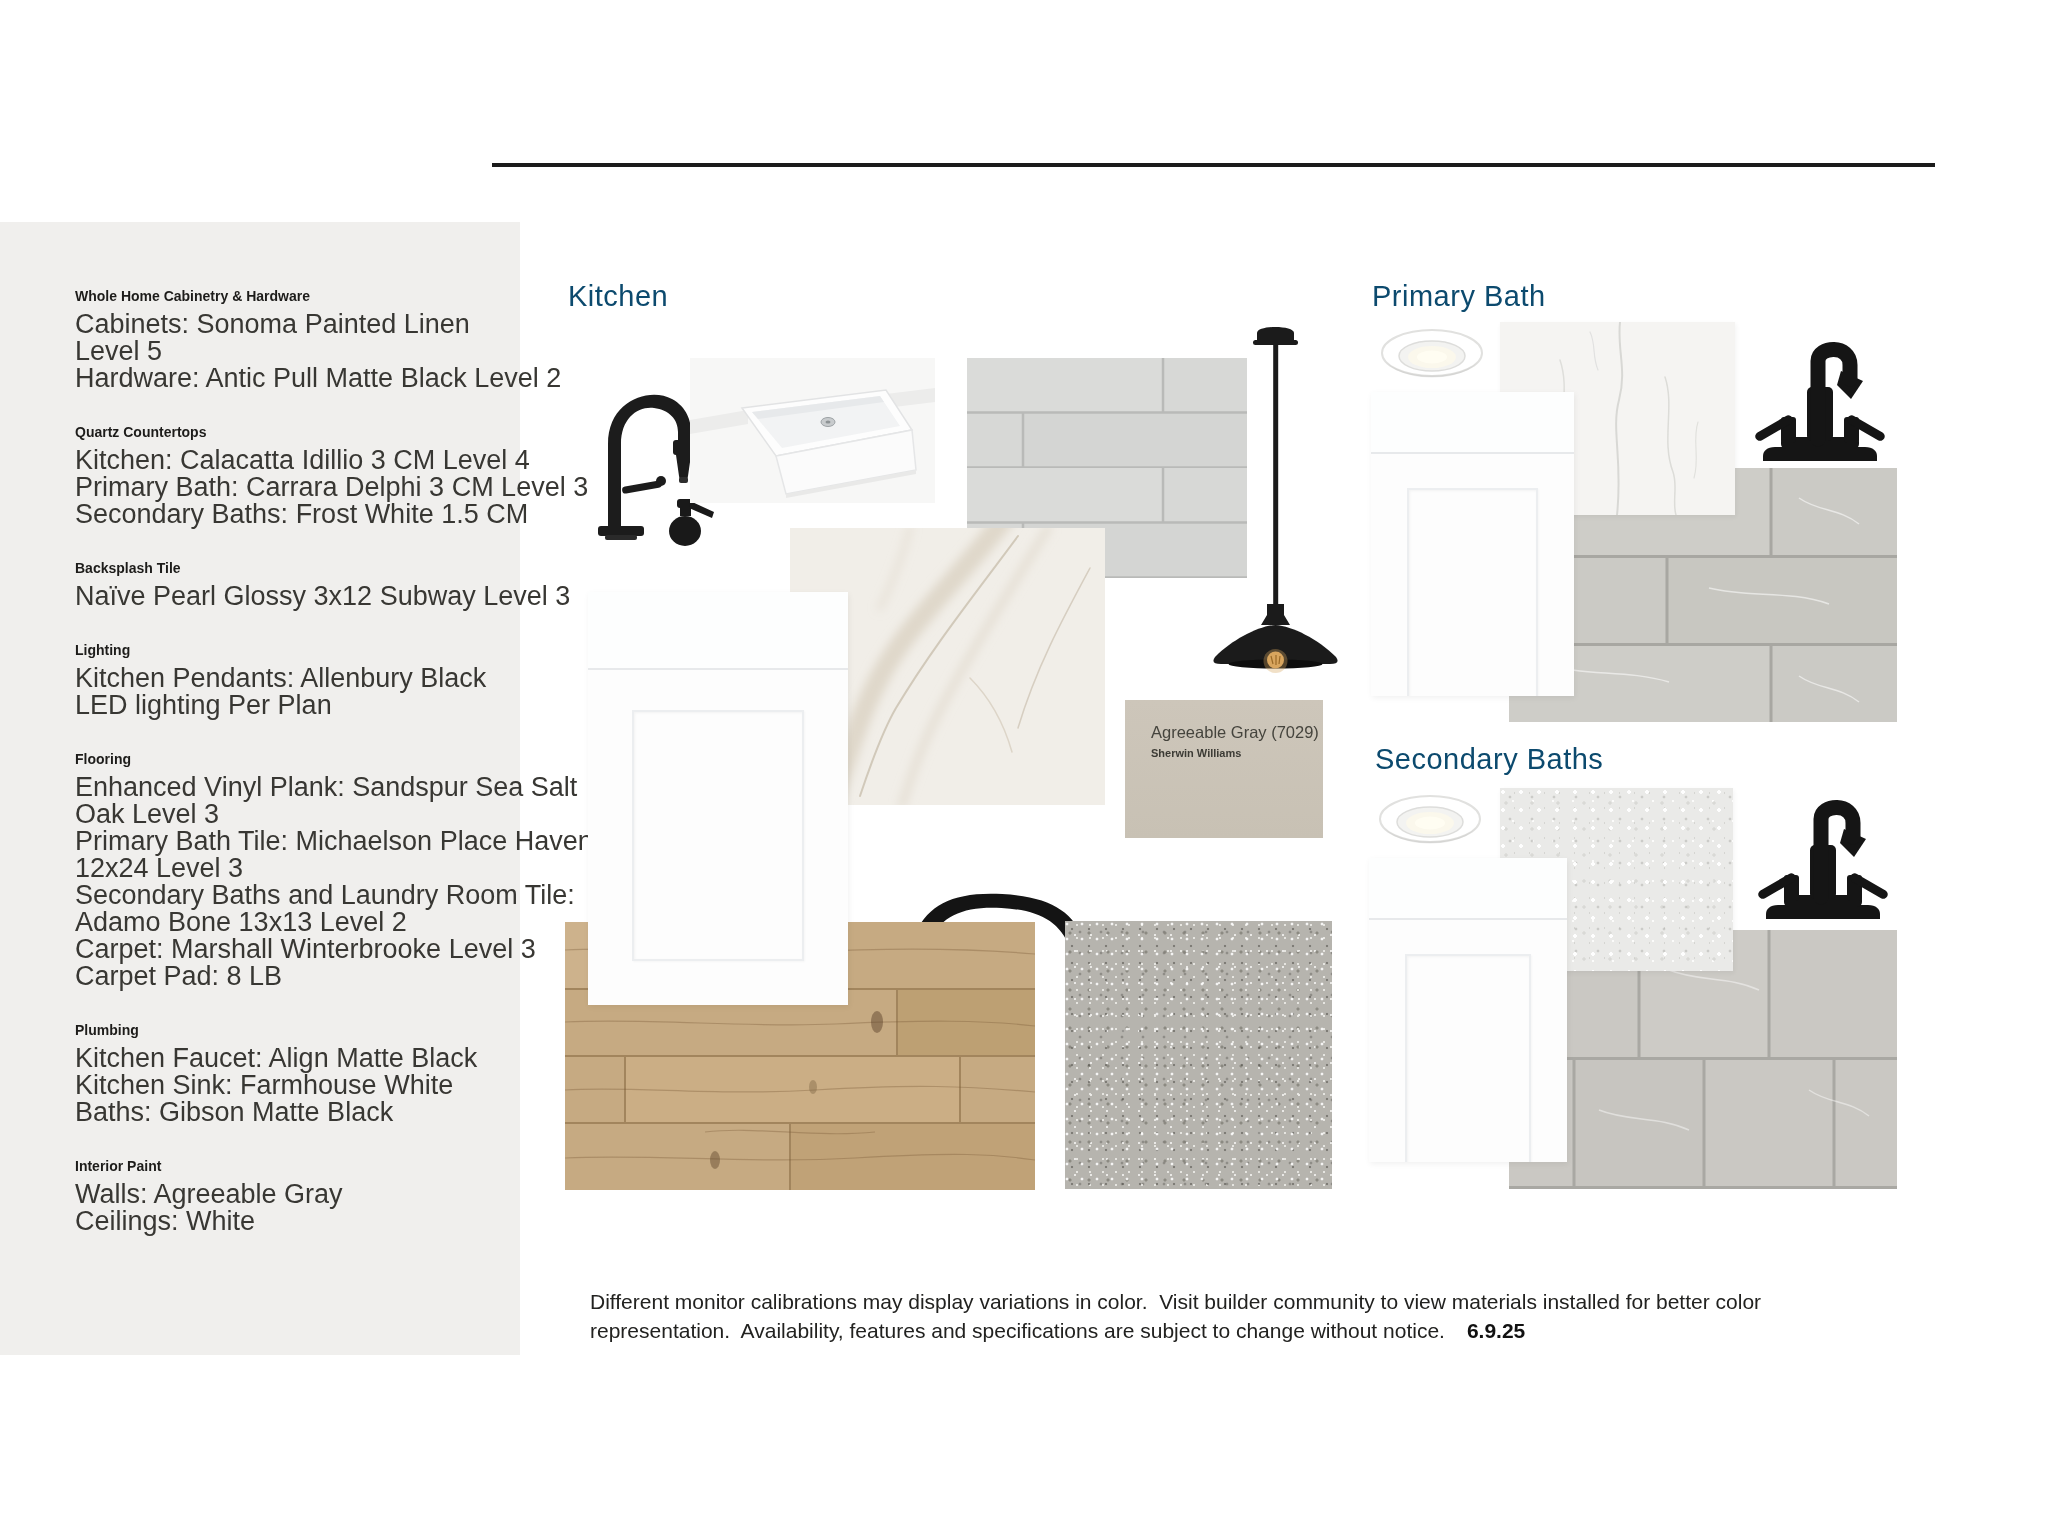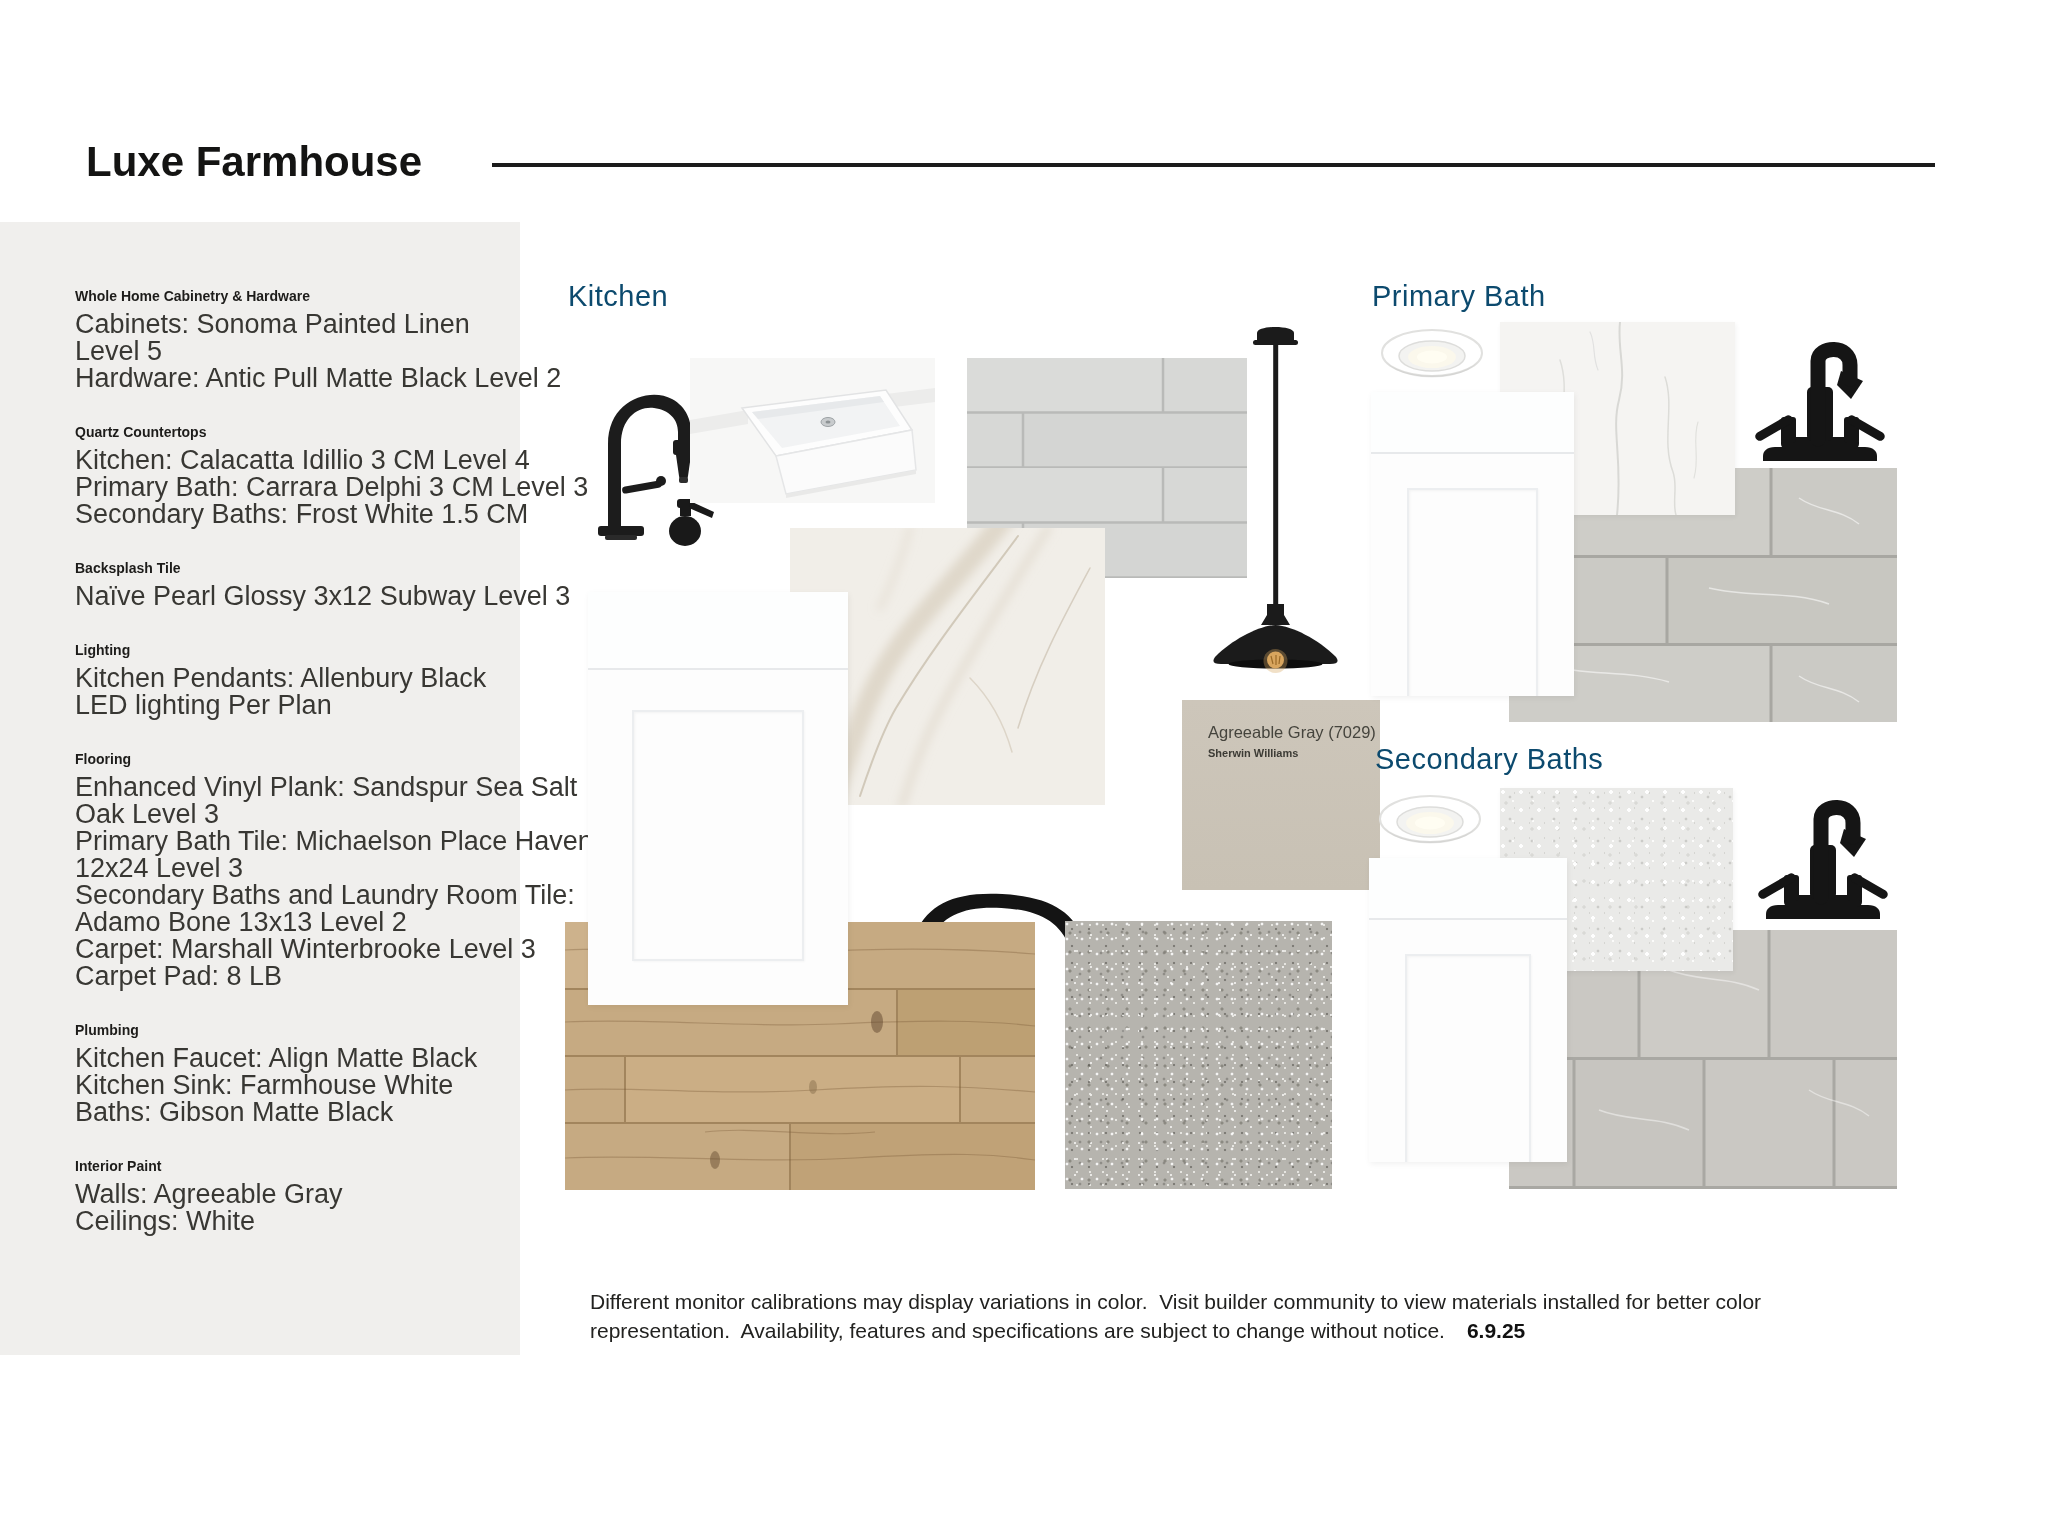--- a/index.html
+++ b/index.html
@@ -60,21 +60,20 @@
   
   .footer{left:590px;top:1288px;width:1260px;font-size:21px;line-height:28.5px;color:#222220;}
   .footer .fl{white-space:pre-wrap;}
   .footer b{margin-left:22px;color:#111;}
 </style>
 </head>
 <body>
 
 <div id="canvas">
 
-  <div class="abs page-title">Luxe Farmhouse</div>
   <div class="abs title-rule"></div>
 
   <aside class="abs sidebar">
     <div class="sb-inner">
 
       <section class="sb-sec">
         <h3>Whole Home Cabinetry &amp; Hardware</h3>
         <div class="sb-line">Cabinets: Sonoma Painted Linen</div>
         <div class="sb-line">Level 5</div>
         <div class="sb-line">Hardware: Antic Pull Matte Black Level 2</div>
@@ -214,21 +213,21 @@
         <path d="M64,281 L81,281 L81,292 L87,302 L58,302 L64,292 Z"></path>
         <path d="M72.5,302 C56,303 30,316 12,334 Q7,341 18,341 L127,341 Q138,341 133,334 C115,316 89,303 72.5,302 Z"></path>
       </g>
       <ellipse cx="72.5" cy="341" rx="47" ry="4.5" fill="#0e0e0e"></ellipse>
       <circle cx="72.5" cy="338" r="12" fill="rgba(216,165,94,0.35)"></circle>
       <circle cx="72.5" cy="337" r="8.5" fill="#d8a55e"></circle>
       <path d="M68,333 L70,341 M73,332 L73,342 M77,333 L76,341" stroke="#9a6a28" stroke-width="1.2" fill="none"></path>
     </svg>
   </div>
 
-  <div class="swatch paint" style="left:1182px;top:700px;width:198px;height:190px;">
+  <div class="swatch paint" style="left:1125px;top:700px;width:198px;height:138px;">
     <div class="l1">Agreeable Gray (7029)</div>
     <div class="l2">Sherwin Williams</div>
   </div>
 
   <div class="swatch" style="left:903px;top:878px;width:197px;height:80px;transform:rotate(3deg);">
     <svg viewBox="0 0 197 80">
       <g fill="#141414">
         <path d="M14,58 C26,30 50,16 98,16 C146,16 170,30 182,58 L168,65 C156,40 135,30 98,30 C61,30 40,40 28,65 Z"></path>
         <path d="M8,56 L30,61 L26,75 L5,70 Z"></path>
         <path d="M189,56 L167,61 L171,75 L192,70 Z"></path>

